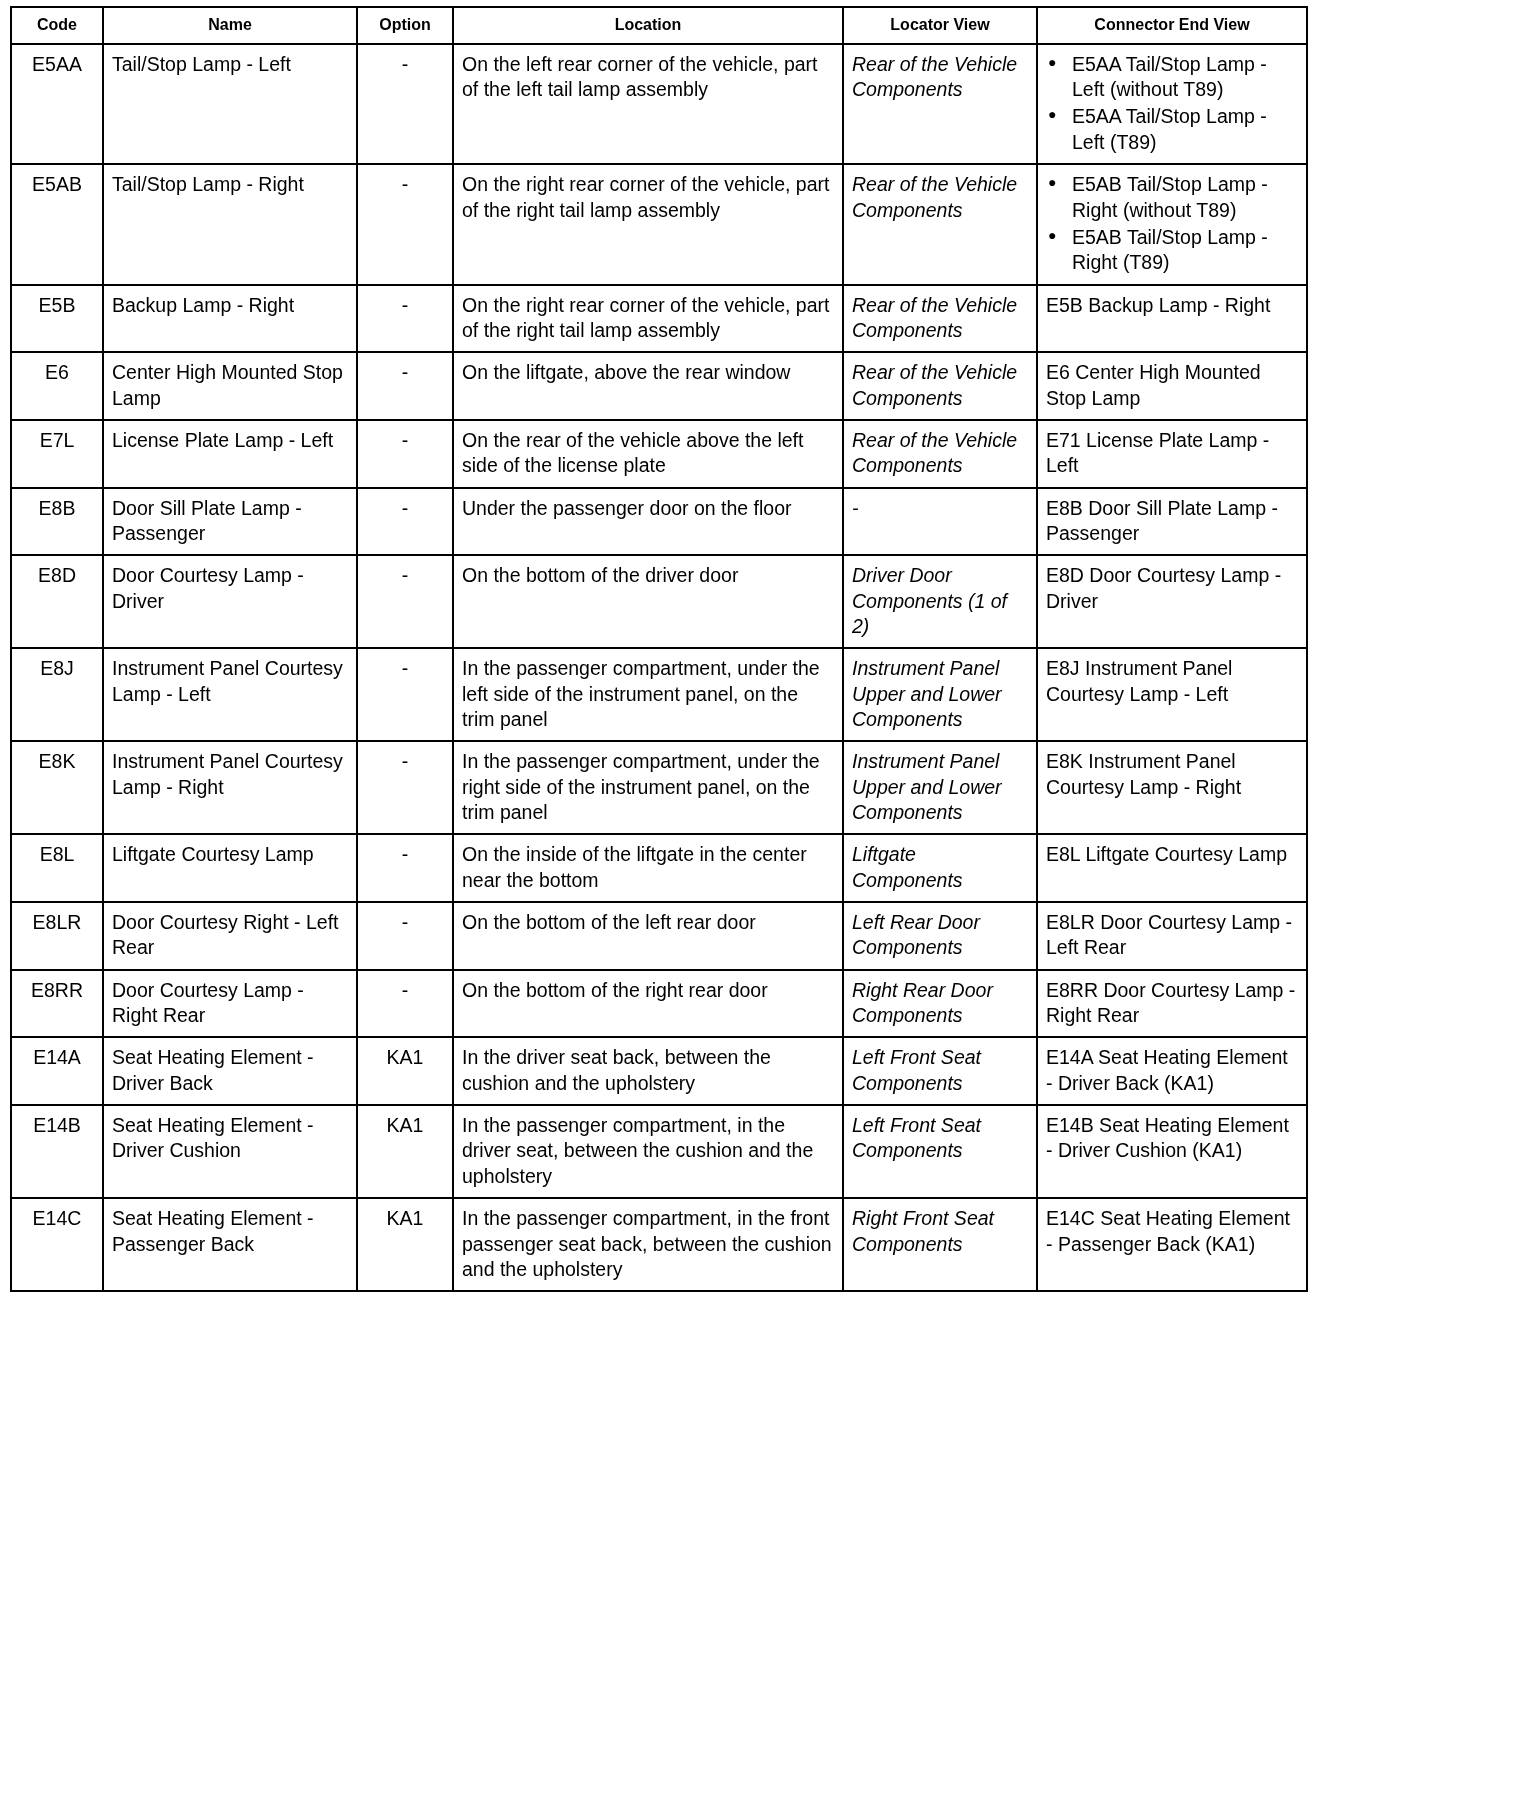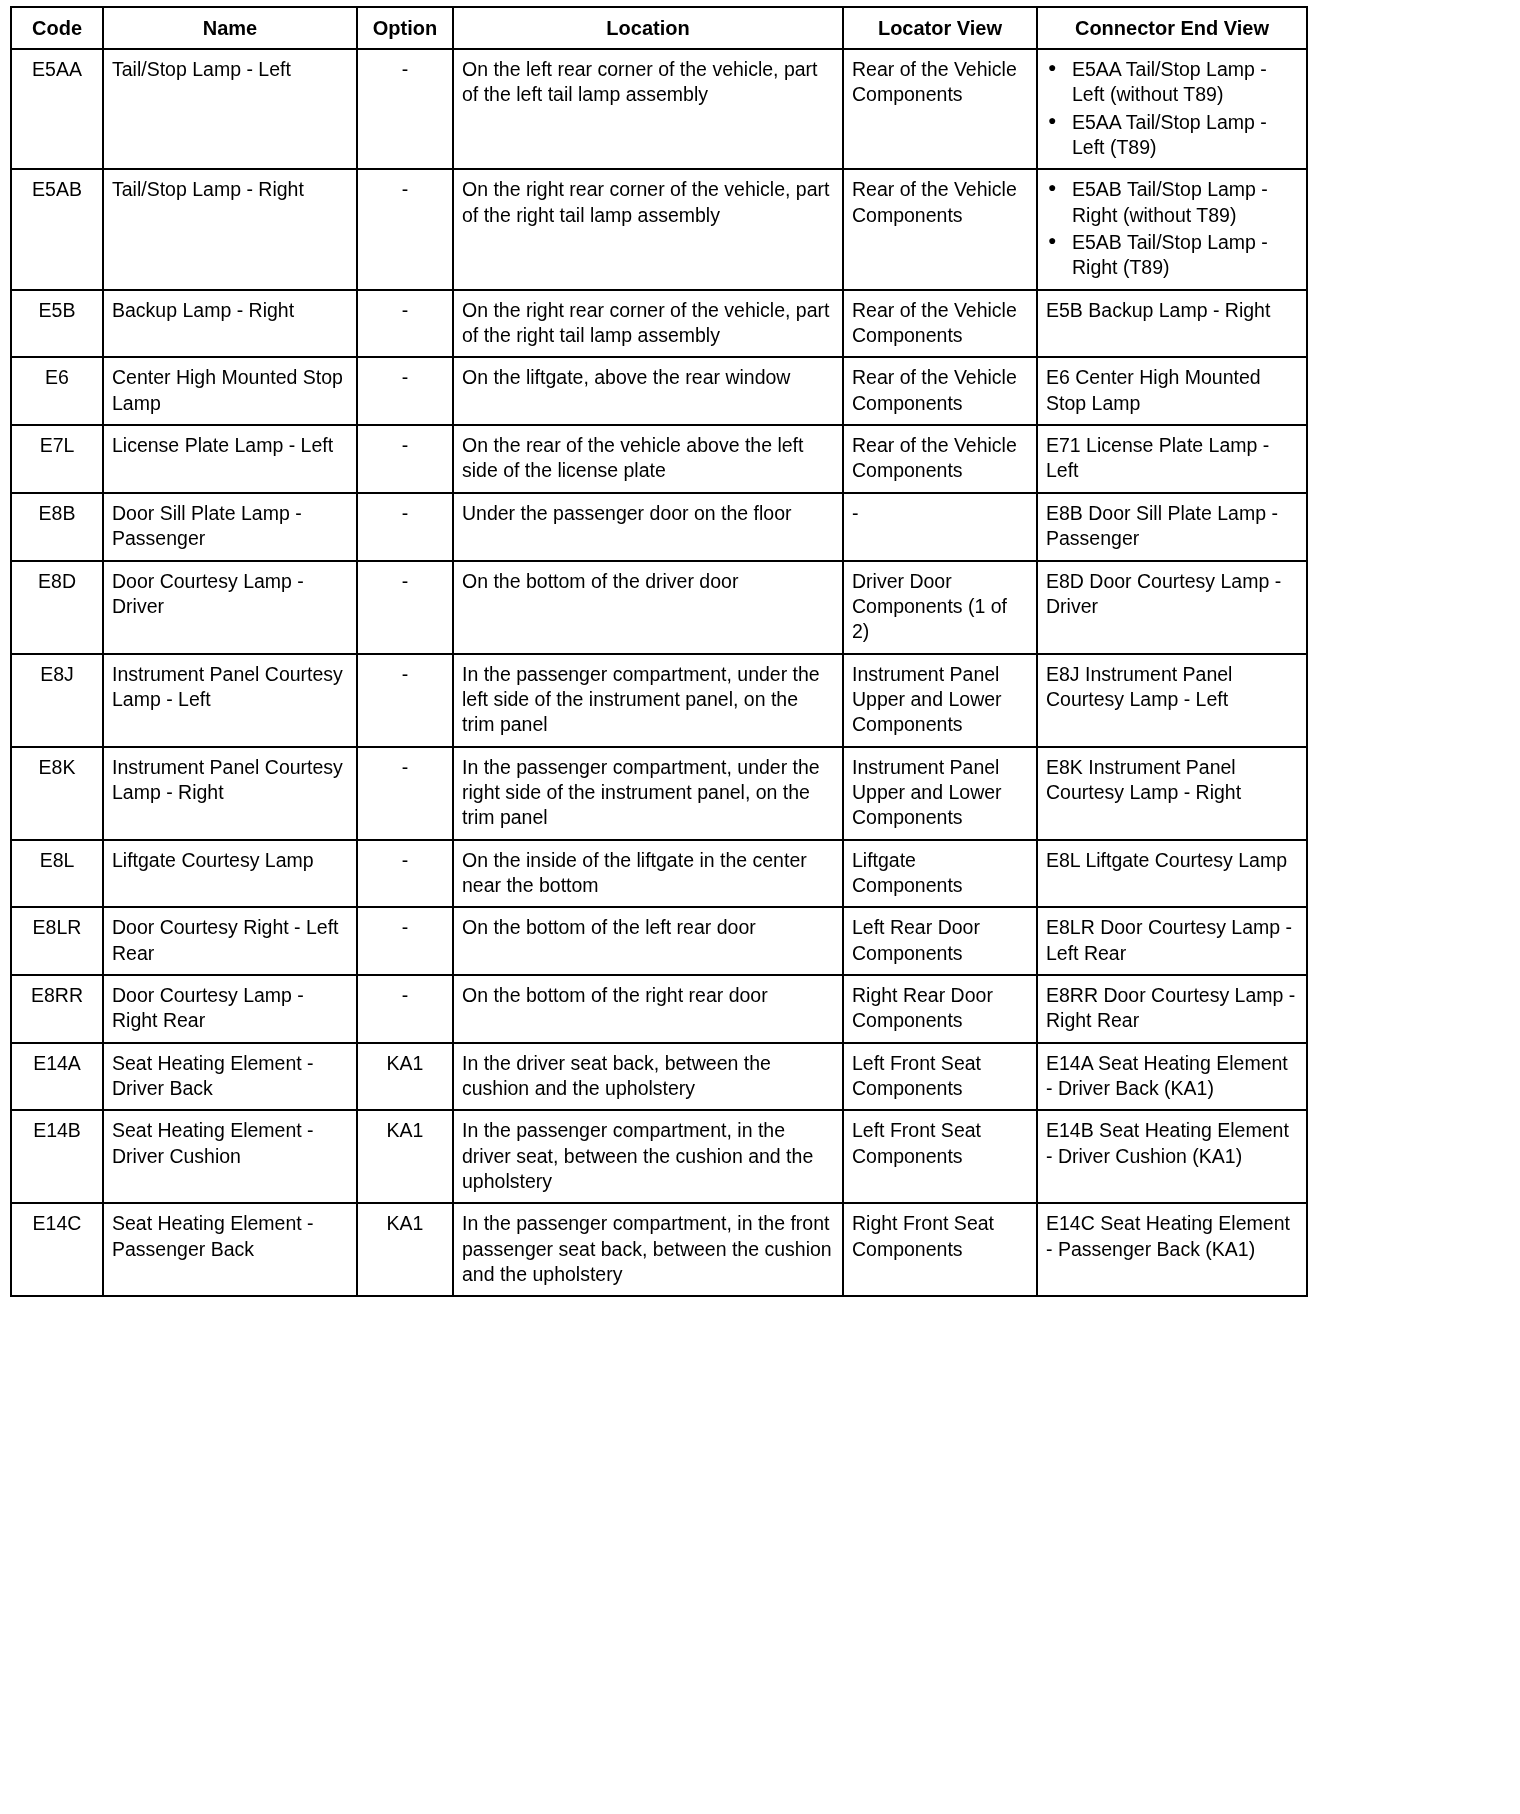--- a/index.html
+++ b/index.html
@@ -27,41 +27,42 @@
     border: 2px solid #000000;
     vertical-align: top;
     padding: 7px 8px 8px 8px;
     font-size: 19.5px;
     line-height: 1.30;
   }
   table.comp-table th {
     text-align: center;
     font-weight: bold;
     padding-bottom: 7px;
-    font-size: 20px;
+    font-size: 16px;
   }
   col.c-code { width: 92px; }
   col.c-name { width: 254px; }
   col.c-option { width: 96px; }
   col.c-location { width: 390px; }
   col.c-locator { width: 194px; }
   col.c-connector { width: 270px; }
 
   td.code, td.option {
     text-align: center;
     vertical-align: middle;
   }
   td.name {
     vertical-align: middle;
   }
   td.location {
     vertical-align: middle;
   }
   td.locator {
     vertical-align: middle;
+    font-style: italic;
   }
   td.connector {
     vertical-align: middle;
     margin-top: 37px;
   }
   ul.bullets {
     margin: 0;
     padding: 0;
     list-style: none;
   }

